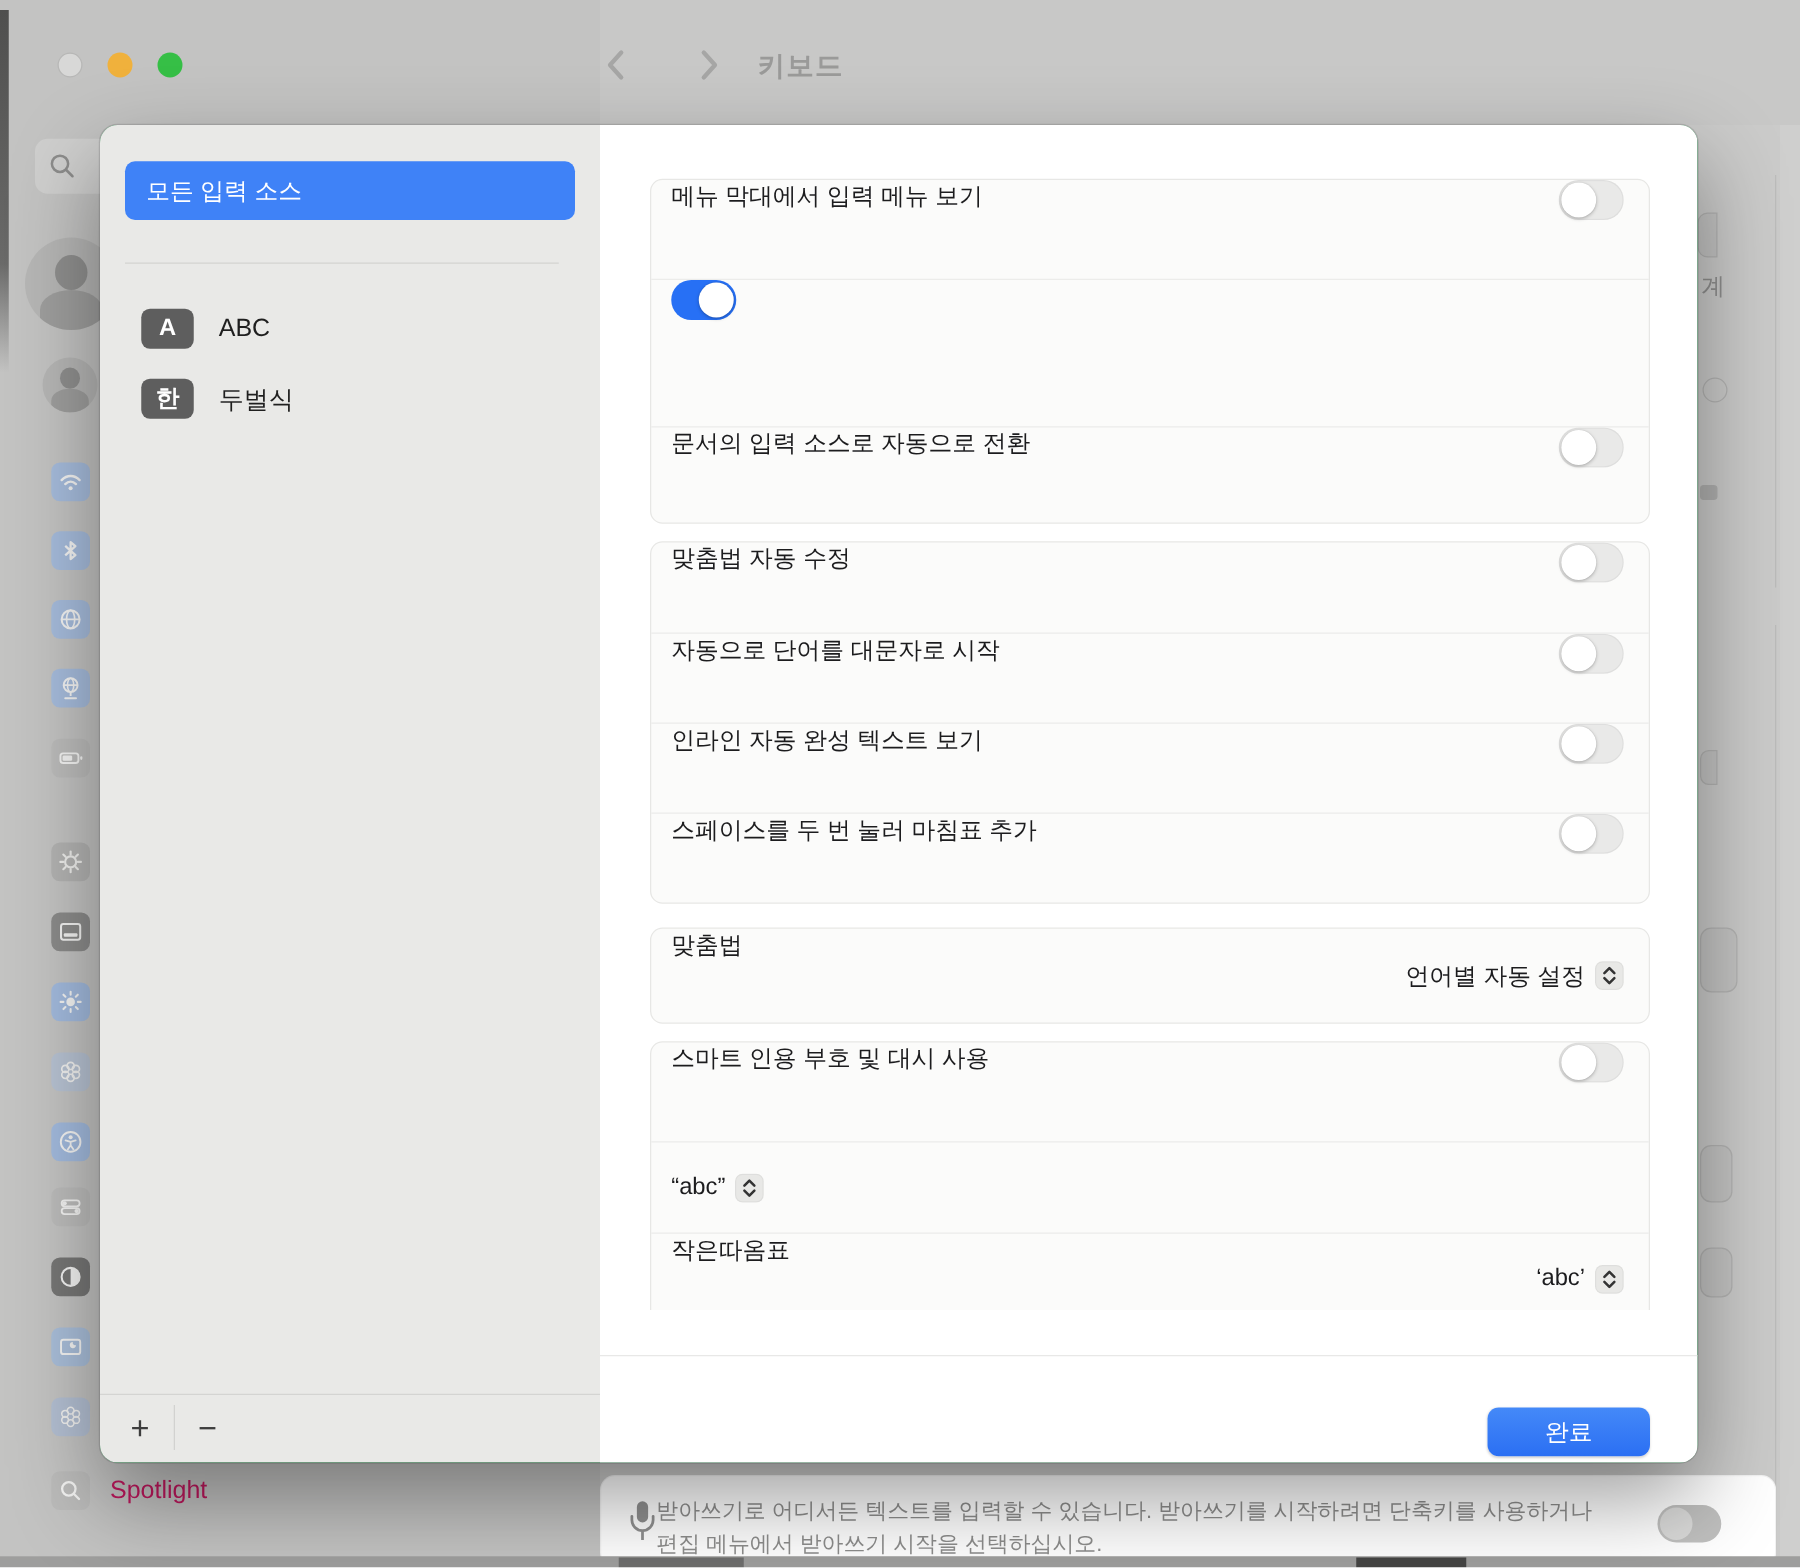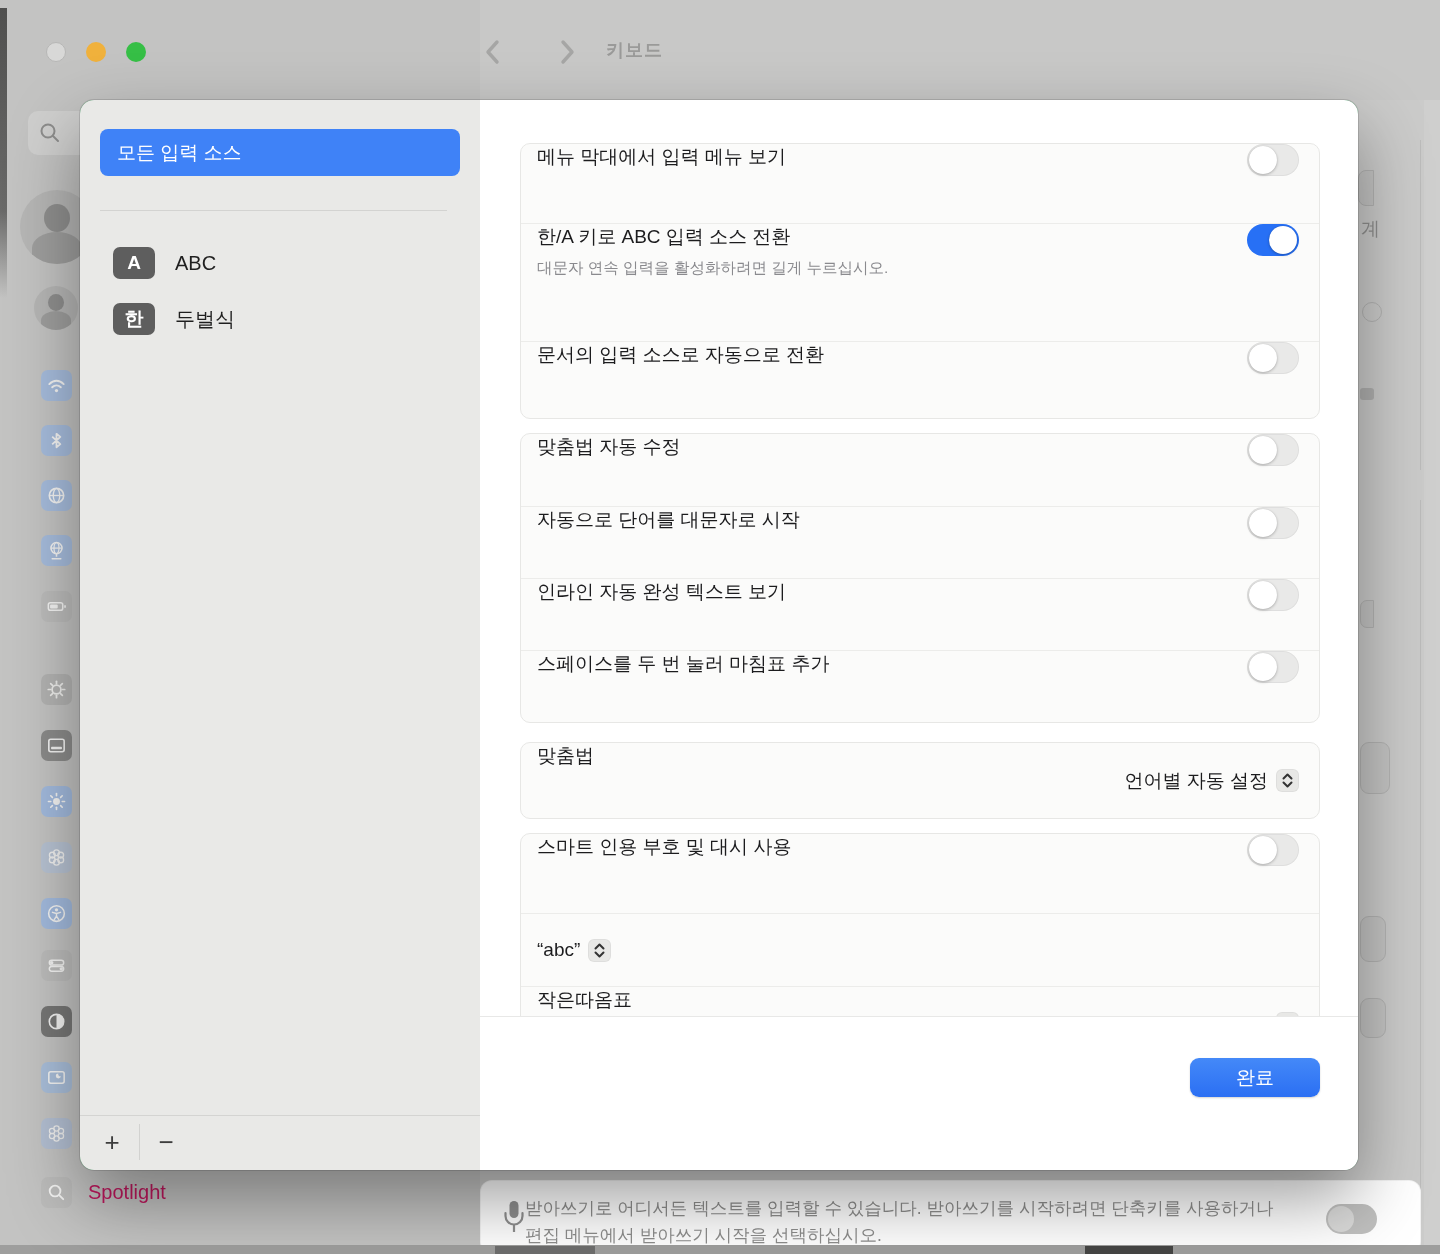--- a/index.html
+++ b/index.html
@@ -16,21 +16,21 @@
                   background:linear-gradient(#4f4f4e,#6a6a69 70%,rgba(106,106,105,0)); }
   .bg-bottom { position:absolute; left:0; top:1245px; width:1440px; height:9px; background:#9e9e9d; }
   .bg-bottom .patch { position:absolute; top:1px; height:8px; }
 
   .tl { position:absolute; top:42px; width:20px; height:20px; border-radius:50%; }
   .tl.close { left:46px; background:#d8d8d7; border:1px solid #b7b7b6; }
   .tl.min   { left:86px; background:#f0b13c; }
   .tl.max   { left:126px; background:#36bf46; }
 
   .nav-chev { position:absolute; top:36px; width:30px; height:32px; }
-  .bg-title { position:absolute; left:606px; top:38px; font-size:18px; font-weight:bold; color:#9a9a99; letter-spacing:1px; }
+  .bg-title { position:absolute; left:606px; top:38px; font-size:22px; font-weight:bold; color:#9a9a99; letter-spacing:1px; }
 
   .bg-search { position:absolute; left:28px; top:111px; width:210px; height:44px; background:#cfcfce; border-radius:10px; }
   .bg-search svg { position:absolute; left:10px; top:10px; }
 
   .bg-avatar { position:absolute; border-radius:50%; background:#b6b6b5; overflow:hidden; }
   .bg-avatar .head { position:absolute; border-radius:50%; background:#8f8f8e; }
   .bg-avatar .body { position:absolute; border-radius:50% 50% 0 0; background:#9e9e9d; }
 
   .bg-icon { position:absolute; left:41px; width:31px; height:31px; border-radius:7px;
              display:flex; align-items:center; justify-content:center; }
@@ -86,21 +86,21 @@
   .toggle .knob { position:absolute; top:2px; width:28px; height:28px; border-radius:50%; background:#fff;
                   box-shadow:0 1px 3px rgba(0,0,0,0.25), 0 0 1px rgba(0,0,0,0.15); }
   .toggle.off .knob { left:2px; }
   .toggle.on  .knob { right:2px; }
 
   .popup { display:flex; align-items:center; flex:none; }
   .popup .value { font-size:19px; color:#1c1c1e; margin-right:8px; }
   .stepper { width:23px; height:23px; border-radius:6px; background:#e8e8e6; display:flex;
              align-items:center; justify-content:center; box-shadow:inset 0 0 0 1px rgba(0,0,0,0.04); }
 
-  .sheet-footer { position:absolute; left:0; right:0; bottom:0; height:154px; background:#fff;
+  .sheet-footer { position:absolute; left:0; right:0; bottom:0; height:86px; background:#fff;
                   border-top:1px solid #e8e8e7; }
   .done-btn { position:absolute; right:38px; top:41px; width:130px; height:39px; border-radius:9px;
               background:linear-gradient(#4489f8,#2b6ff3); color:#fff; font-size:19px;
               display:flex; align-items:center; justify-content:center; border:none;
               box-shadow:0 1px 2px rgba(0,0,0,0.18); }
 </style>
 </head>
 <body>
 
 <div id="canvas">
@@ -330,24 +330,20 @@
         <div class="group" style="top:43px">
           <div class="row" style="height:79px">
             <div class="labelwrap">
                 <div class="label">메뉴 막대에서 입력 메뉴 보기</div>
               </div>
             <div class="toggle off">
                 <span class="knob"></span>
               </div>
           </div>
           <div class="row" style="height:118px">
-            <div class="labelwrap">
-              <div class="label">한/A 키로 ABC 입력 소스 전환</div>
-              <div class="subtitle">대문자 연속 입력을 활성화하려면 길게 누르십시오.</div>
-            </div>
             <div class="toggle on">
                 <span class="knob"></span>
               </div>
           </div>
           <div class="row" style="height:77px">
             <div class="labelwrap">
                 <div class="label">문서의 입력 소스로 자동으로 전환</div>
               </div>
             <div class="toggle off">
                 <span class="knob"></span>

